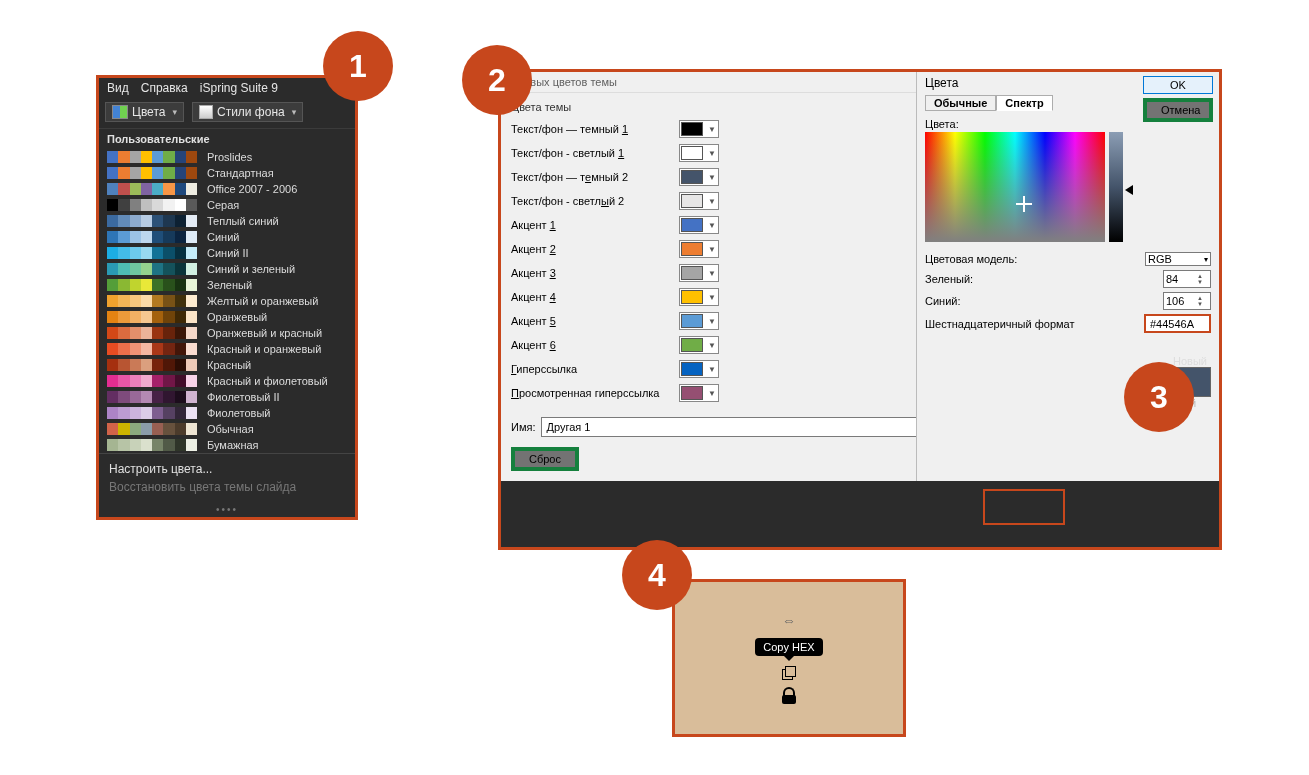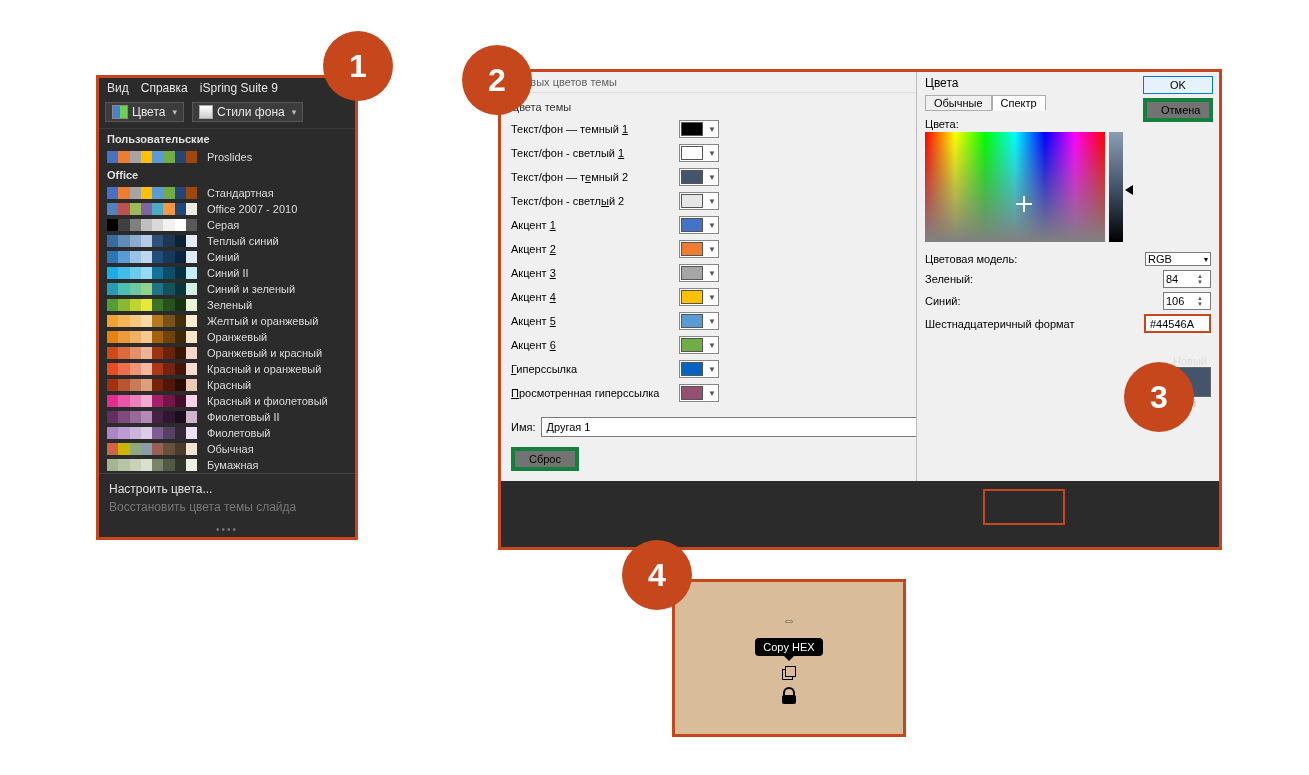--- a/index.html
+++ b/index.html
@@ -200,21 +200,21 @@
     width:302px; height:100%;
     border-left:1px solid #bbb;
     background:#f0f0f0;
     display:flex; flex-direction:column;
   }
   .p3-titlebar {
     display:flex; justify-content:space-between; align-items:center;
     padding: 4px 8px; font-size:12px;
   }
   .p3-titlebar-right { display:flex; gap:16px; color:#444;}
-  .p3-tabs { display:flex; gap:0; padding: 0 8px;}
+  .p3-tabs { display:flex; gap:0; padding: 0 8px; font-weight: bold;}
   .p3-tab {
     border:1px solid #adadad; padding:1px 8px; font-size:11px; background:#f0f0f0;
     position:relative; top:1px;
   }
   .p3-tab.active { background:#fff; border-bottom:1px solid #fff;}
   .p3-content { padding:4px 8px 8px; }
   .p3-grad-wrap { display:flex; gap:4px; align-items:stretch; }
   .gradient-box {
     width:180px; height:110px;
     background:
@@ -347,21 +347,20 @@
           <span style="background: rgb(255, 192, 0);"></span>
           <span style="background: rgb(91, 155, 213);"></span>
           <span style="background: rgb(112, 173, 71);"></span>
           <span style="background: rgb(38, 68, 120);"></span>
           <span style="background: rgb(158, 72, 14);"></span>
         </div>
         <div class="p1-theme-label">Proslides</div>
       </div>
     </div>
 
-  <div class="p1-group-title">Office</div>
   <div id="p1-office-list">
       <div class="p1-row">
         <div class="swatch-strip">
           <span style="background: rgb(68, 114, 196);"></span>
           <span style="background: rgb(237, 125, 49);"></span>
           <span style="background: rgb(165, 165, 165);"></span>
           <span style="background: rgb(255, 192, 0);"></span>
           <span style="background: rgb(91, 155, 213);"></span>
           <span style="background: rgb(112, 173, 71);"></span>
           <span style="background: rgb(38, 68, 120);"></span>
@@ -373,21 +372,21 @@
         <div class="swatch-strip">
           <span style="background: rgb(79, 129, 189);"></span>
           <span style="background: rgb(192, 80, 77);"></span>
           <span style="background: rgb(155, 187, 89);"></span>
           <span style="background: rgb(128, 100, 162);"></span>
           <span style="background: rgb(75, 172, 198);"></span>
           <span style="background: rgb(247, 150, 70);"></span>
           <span style="background: rgb(31, 73, 125);"></span>
           <span style="background: rgb(238, 236, 225);"></span>
         </div>
-        <div class="p1-theme-label">Office 2007 - 2010</div>
+        <div class="p1-theme-label">Office 2007 - 2006</div>
       </div>
       <div class="p1-row">
         <div class="swatch-strip">
           <span style="background: rgb(0, 0, 0);"></span>
           <span style="background: rgb(64, 64, 64);"></span>
           <span style="background: rgb(128, 128, 128);"></span>
           <span style="background: rgb(191, 191, 191);"></span>
           <span style="background: rgb(217, 217, 217);"></span>
           <span style="background: rgb(242, 242, 242);"></span>
           <span style="background: rgb(255, 255, 255);"></span>

